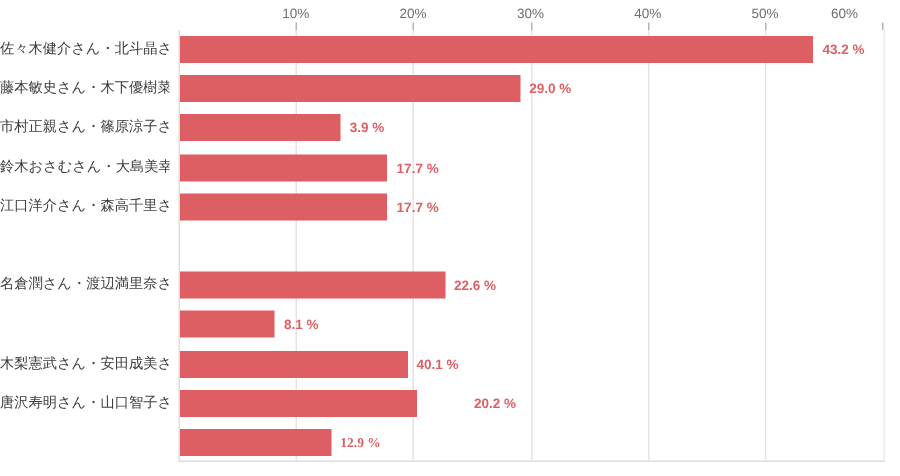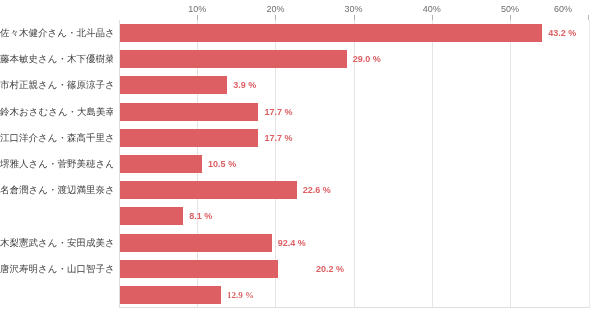--- a/index.html
+++ b/index.html
@@ -160,38 +160,33 @@
       <div class="row" style="top: 78.6px;">
         <div class="row-label" style="color: rgb(60, 60, 60);">鈴木おさむさん・大島美幸さん</div>
         <div class="bar" style="width: 138.414px; background: rgb(221, 95, 99);"></div>
         <div class="bar-value" style="left: 264.414px; color: rgb(221, 95, 99);">17.7 %</div>
       </div>
       <div class="row" style="top: 104.8px;">
         <div class="row-label" style="color: rgb(60, 60, 60);">江口洋介さん・森高千里さん</div>
         <div class="bar" style="width: 138.414px; background: rgb(221, 95, 99);"></div>
         <div class="bar-value" style="left: 264.414px; color: rgb(221, 95, 99);">17.7 %</div>
       </div>
-      <div class="row" style="top: 131px;">
-        <div class="row-label" style="color: rgb(60, 60, 60);">堺雅人さん・菅野美穂さん</div>
-        <div class="bar" style="width: 82.11px; background: rgb(221, 95, 99);"></div>
-        <div class="bar-value" style="left: 208.11px; color: rgb(221, 95, 99);">10.5 %</div>
-      </div>
       <div class="row" style="top: 157.2px;">
         <div class="row-label" style="color: rgb(60, 60, 60);">名倉潤さん・渡辺満里奈さん</div>
         <div class="bar" style="width: 176.732px; background: rgb(221, 95, 99);"></div>
         <div class="bar-value" style="left: 302.732px; color: rgb(221, 95, 99);">22.6 %</div>
       </div>
       <div class="row" style="top: 183.4px;">
         <div class="bar" style="width: 63.342px; background: rgb(221, 95, 99);"></div>
         <div class="bar-value" style="left: 189.342px; color: rgb(221, 95, 99);">8.1 %</div>
       </div>
       <div class="row" style="top: 209.6px;">
         <div class="row-label" style="color: rgb(60, 60, 60);">木梨憲武さん・安田成美さん</div>
         <div class="bar" style="width: 151.708px; background: rgb(221, 95, 99);"></div>
-        <div class="bar-value" style="left: 277.708px; color: rgb(221, 95, 99);">92.4 %</div>
+        <div class="bar-value" style="left: 277.708px; color: rgb(221, 95, 99);">40.1 %</div>
       </div>
       <div class="row" style="top: 235.8px;">
         <div class="row-label" style="color: rgb(60, 60, 60);">唐沢寿明さん・山口智子さん</div>
         <div class="bar" style="width: 157.964px; background: rgb(221, 95, 99);"></div>
         <div class="bar-value" style="left: 283.964px; color: rgb(221, 95, 99); margin-left: 32px;">20.2 %</div>
       </div>
       <div class="row" style="top: 262px;">
         <div class="bar" style="width: 100.878px; background: rgb(221, 95, 99);"></div>
         <div class="bar-value" style="left: 226.878px; color: rgb(221, 95, 99); font-family: Liberation Serif, serif;">12.9 %</div>
       </div>

